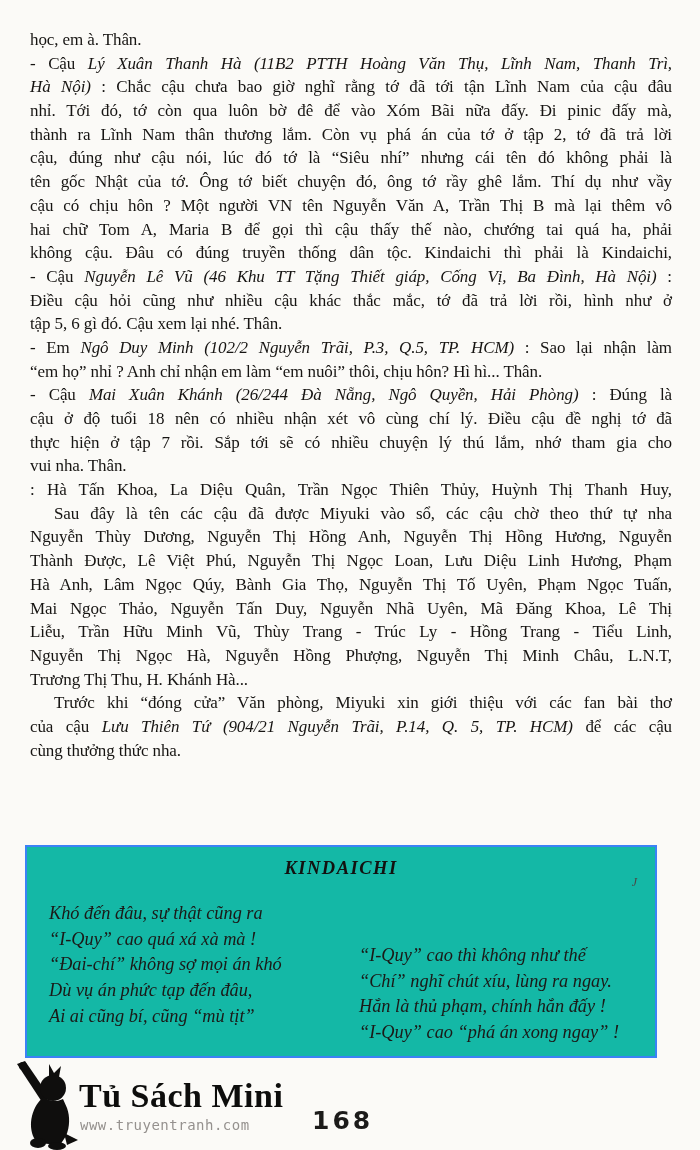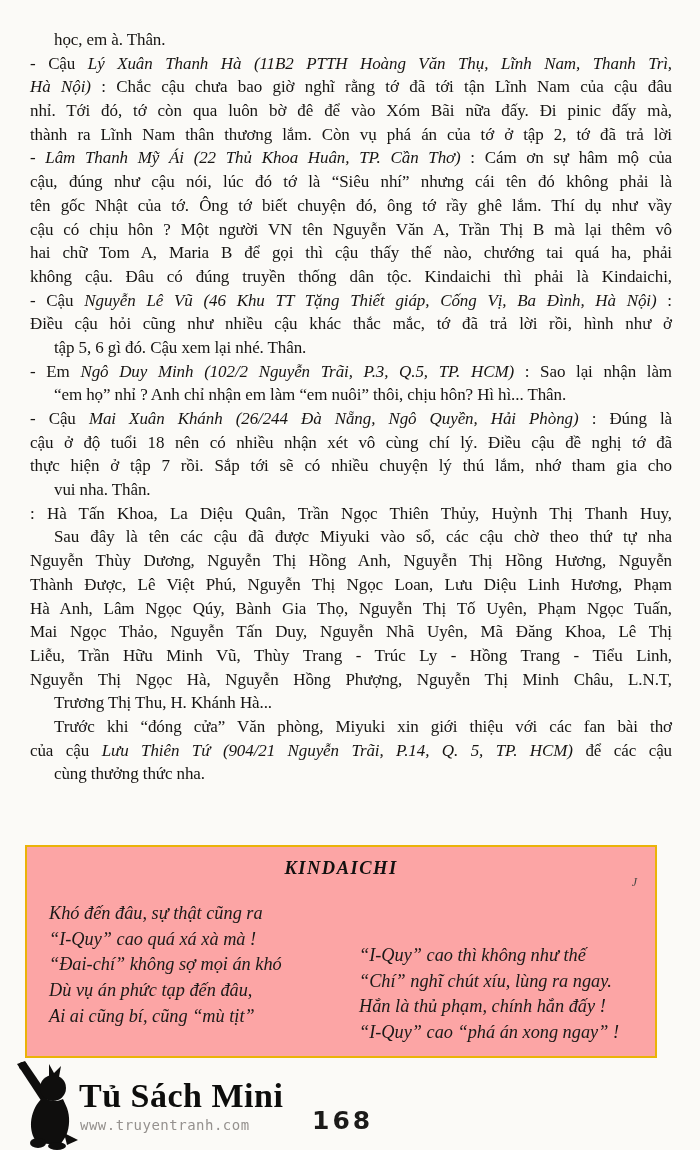--- a/index.html
+++ b/index.html
@@ -8,27 +8,27 @@
     background:#fbfaf7;overflow:hidden;
     font-family:"Liberation Serif","DejaVu Serif",serif;color:#161412;
   }
   
   .body-text{position:absolute;left:30px;top:28px;width:642px;}
   .body-text .tline{
     height:23.7px;line-height:23.7px;font-size:17px;
     text-align:justify;text-align-last:justify;text-justify:inter-word;
     white-space:normal;letter-spacing:-0.1px;
   }
-  .body-text .tline.end{text-align:left;text-align-last:left;margin-left:24px;}
+  .body-text .tline.end{text-align:left;text-align-last:left;}
   .body-text .tline.ind{text-indent:24px;}
   .it{font-style:italic;}
   
   .poem-box{
     position:absolute;left:25px;top:845px;width:628px;height:209px;
-    border:2px solid #eab308;background:#fca5a5;
+    border:2px solid #3b82f6;background:#14b8a6;
   }
   .poem-title{
     margin-top:11px;text-align:center;font-weight:bold;font-style:italic;
     font-size:18.5px;letter-spacing:1.5px;color:#121110;
   }
   .ink-mark{
     position:absolute;right:18px;top:28px;font-size:12px;color:#4a4845;
     font-style:italic;
   }
   .stanza{position:absolute;font-style:italic;}
@@ -60,21 +60,20 @@
 <body>
 
 <div class="page">
 
   <div class="body-text">
       <div class="tline end"><span>học, em à. Thân.</span></div>
       <div class="tline"><span>- Cậu </span><span class="it">Lý Xuân Thanh Hà (11B2 PTTH Hoàng Văn Thụ, Lĩnh Nam, Thanh Trì,</span></div>
       <div class="tline"><span class="it">Hà Nội)</span><span> : Chắc cậu chưa bao giờ nghĩ rằng tớ đã tới tận Lĩnh Nam của cậu đâu</span></div>
       <div class="tline"><span>nhỉ. Tới đó, tớ còn qua luôn bờ đê để vào Xóm Bãi nữa đấy. Đi pinic đấy mà,</span></div>
       <div class="tline"><span>thành ra Lĩnh Nam thân thương lắm. Còn vụ phá án của tớ ở tập 2, tớ đã trả lời</span></div>
-      <div class="tline"><span>- </span><span class="it">Lâm Thanh Mỹ Ái (22 Thủ Khoa Huân, TP. Cần Thơ)</span><span> : Cám ơn sự hâm mộ của</span></div>
       <div class="tline"><span>cậu, đúng như cậu nói, lúc đó tớ là “Siêu nhí” nhưng cái tên đó không phải là</span></div>
       <div class="tline"><span>tên gốc Nhật của tớ. Ông tớ biết chuyện đó, ông tớ rầy ghê lắm. Thí dụ như vầy</span></div>
       <div class="tline"><span>cậu có chịu hôn ? Một người VN tên Nguyễn Văn A, Trần Thị B mà lại thêm vô</span></div>
       <div class="tline"><span>hai chữ Tom A, Maria B để gọi thì cậu thấy thế nào, chướng tai quá ha, phải</span></div>
       <div class="tline"><span>không cậu. Đâu có đúng truyền thống dân tộc. Kindaichi thì phải là Kindaichi,</span></div>
       <div class="tline"><span>- Cậu </span><span class="it">Nguyễn Lê Vũ (46 Khu TT Tặng Thiết giáp, Cống Vị, Ba Đình, Hà Nội)</span><span> :</span></div>
       <div class="tline"><span>Điều cậu hỏi cũng như nhiều cậu khác thắc mắc, tớ đã trả lời rồi, hình như ở</span></div>
       <div class="tline end"><span>tập 5, 6 gì đó. Cậu xem lại nhé. Thân.</span></div>
       <div class="tline"><span>- Em </span><span class="it">Ngô Duy Minh (102/2 Nguyễn Trãi, P.3, Q.5, TP. HCM)</span><span> : Sao lại nhận làm</span></div>
       <div class="tline end"><span>“em họ” nhỉ ? Anh chỉ nhận em làm “em nuôi” thôi, chịu hôn? Hì hì... Thân.</span></div>

